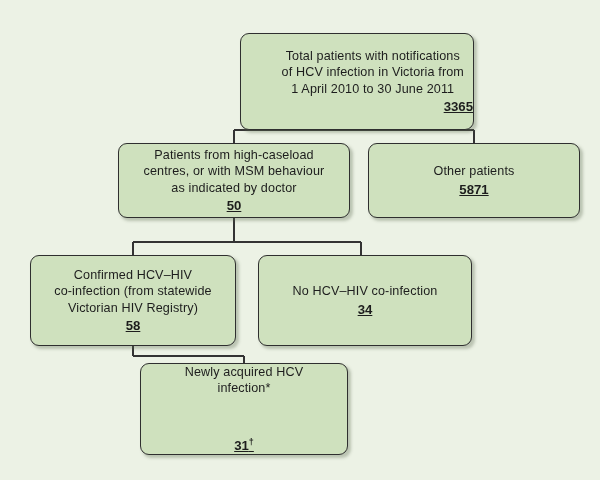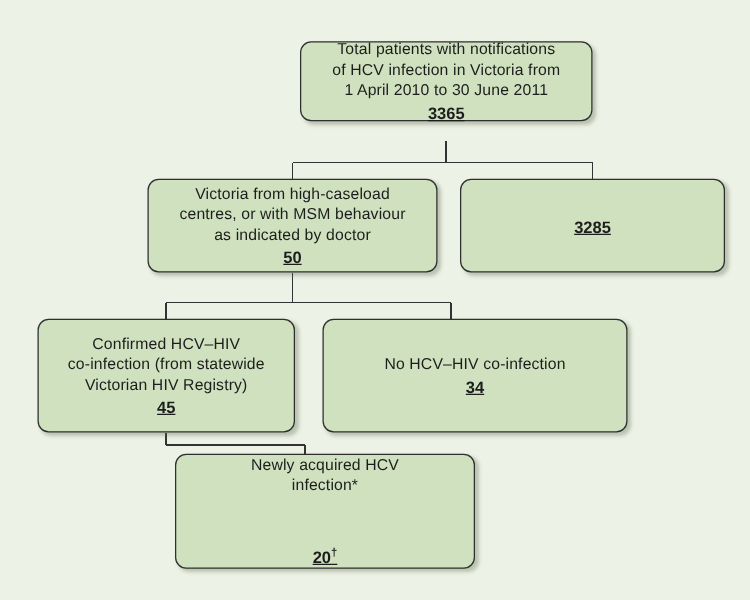--- a/index.html
+++ b/index.html
@@ -56,26 +56,26 @@
     margin-top: 1px;
     text-decoration: underline;
   }
   .node-count .dagger {
     font-size: 9px;
     font-weight: bold;
     vertical-align: super;
     line-height: 0;
   }
   
-  #node-total        { left: 240px; top: 33px;  width: 234px; height: 64px; }
+  #node-total        { left: 240px; top: 33px;  width: 234px; height: 97px; align-items: flex-end; }
   #node-highcaseload { left: 118px; top: 143px; width: 232px; height: 75px; }
   #node-other        { left: 368px; top: 143px; width: 212px; height: 75px; }
   #node-coinfection  { left: 30px;  top: 255px; width: 206px; height: 91px; }
-  #node-nocoinf      { left: 258px; top: 255px; width: 244px; height: 91px; }
-  #node-newlyacq     { left: 140px; top: 363px; width: 240px; height: 92px; gap: 40px; }
+  #node-nocoinf      { left: 258px; top: 255px; width: 214px; height: 91px; }
+  #node-newlyacq     { left: 140px; top: 363px; width: 208px; height: 92px; gap: 40px; }
 </style>
 </head>
 <body>
 
 <div id="flow-root">
 
   <svg id="connector-layer" viewBox="0 0 600 480" width="600" height="480" aria-hidden="true">
     <g fill="none" stroke="#333333" stroke-width="1.4" shape-rendering="crispEdges">
 
       <path d="M357,113 L357,130 M234,130 L474,130 M234,130 L234,143 M474,130 L474,143"></path>
@@ -87,41 +87,42 @@
   </svg>
 
   <div class="node" id="node-total">
     <div class="node-lines">Total patients with notifications
 of HCV infection in Victoria from
 1 April 2010 to 30 June 2011</div>
     <div class="node-count">3365</div>
   </div>
 
   <div class="node" id="node-highcaseload">
-    <div class="node-lines">Victoria from high-caseload
+    <div class="node-lines">Patients from high-caseload
 centres, or with MSM behaviour
 as indicated by doctor</div>
     <div class="node-count">50</div>
   </div>
 
   <div class="node" id="node-other">
-    <div class="node-count">3285</div>
+    <div class="node-lines">Other patients</div>
+    <div class="node-count">5871</div>
   </div>
 
   <div class="node" id="node-coinfection">
     <div class="node-lines">Confirmed HCV–HIV
 co-infection (from statewide
 Victorian HIV Registry)</div>
-    <div class="node-count">45</div>
+    <div class="node-count">58</div>
   </div>
 
   <div class="node" id="node-nocoinf">
     <div class="node-lines">No HCV–HIV co-infection</div>
     <div class="node-count">34</div>
   </div>
 
   <div class="node" id="node-newlyacq">
     <div class="node-lines">Newly acquired HCV
 infection*</div>
-    <div class="node-count"><span>20</span><span class="dagger">†</span></div>
+    <div class="node-count"><span>31</span><span class="dagger">†</span></div>
   </div>
 
 </div>
 
 </body></html>

